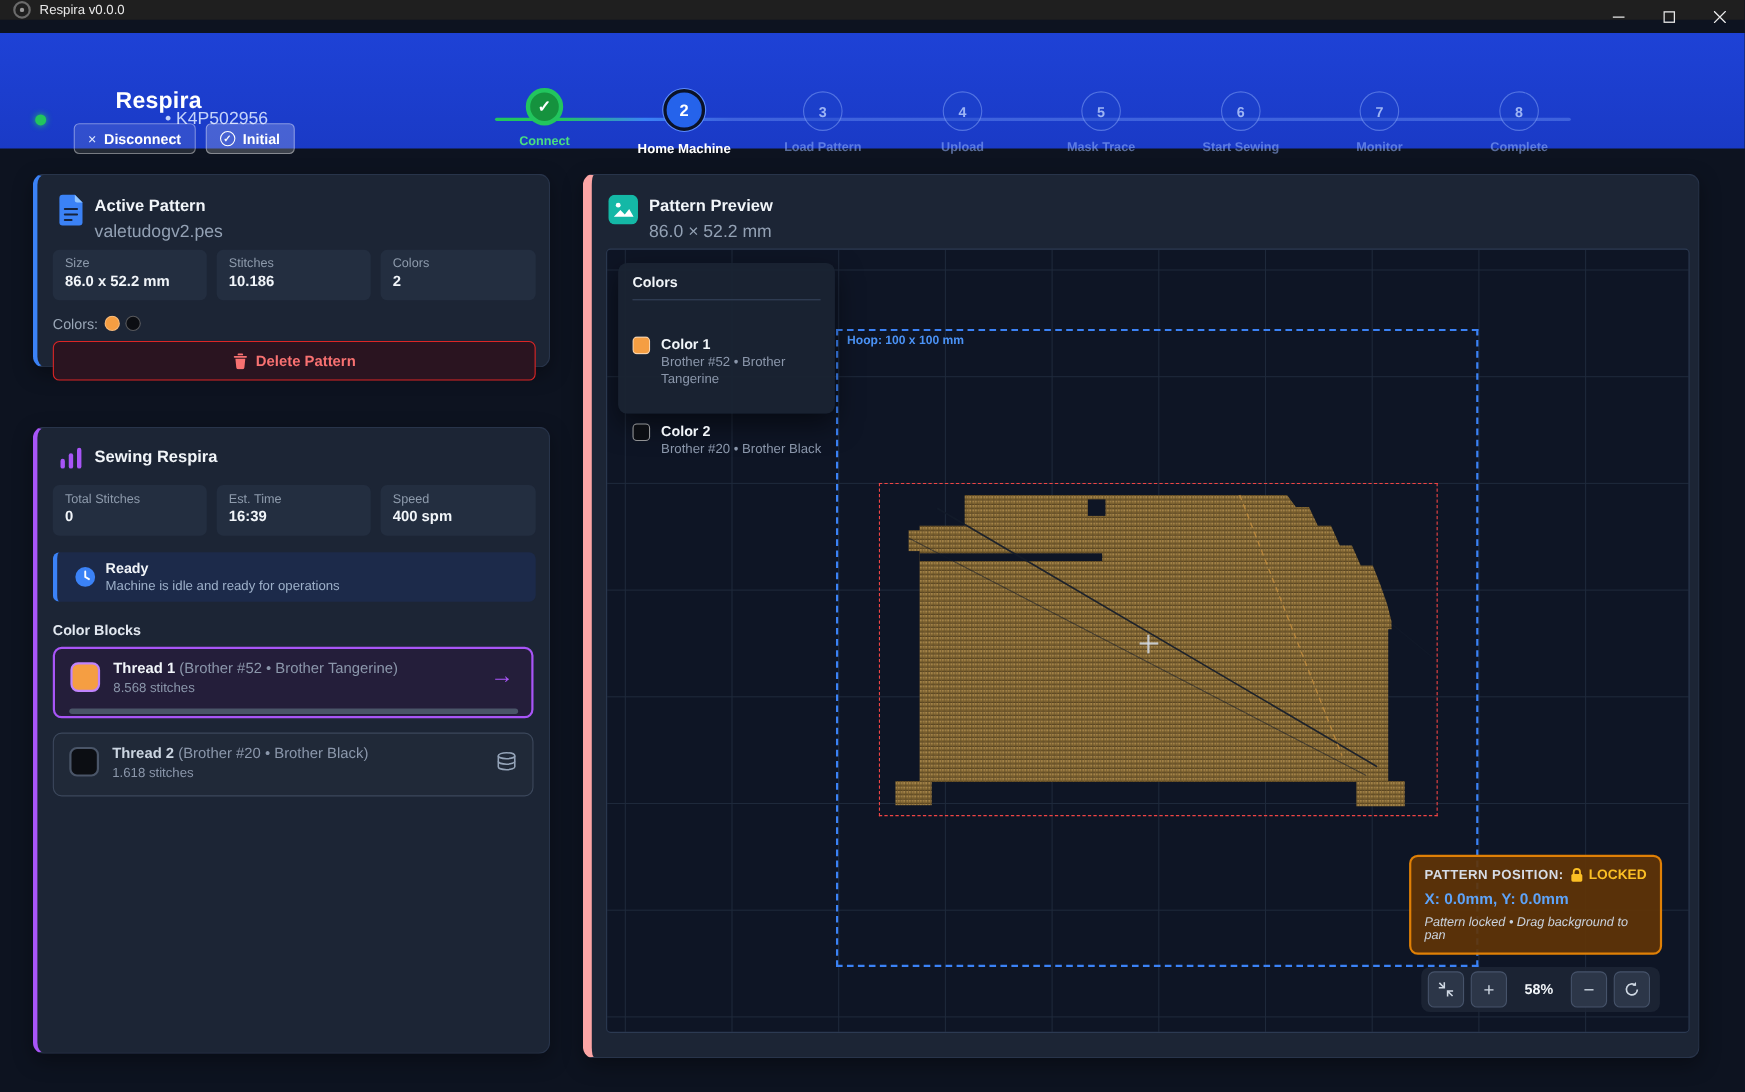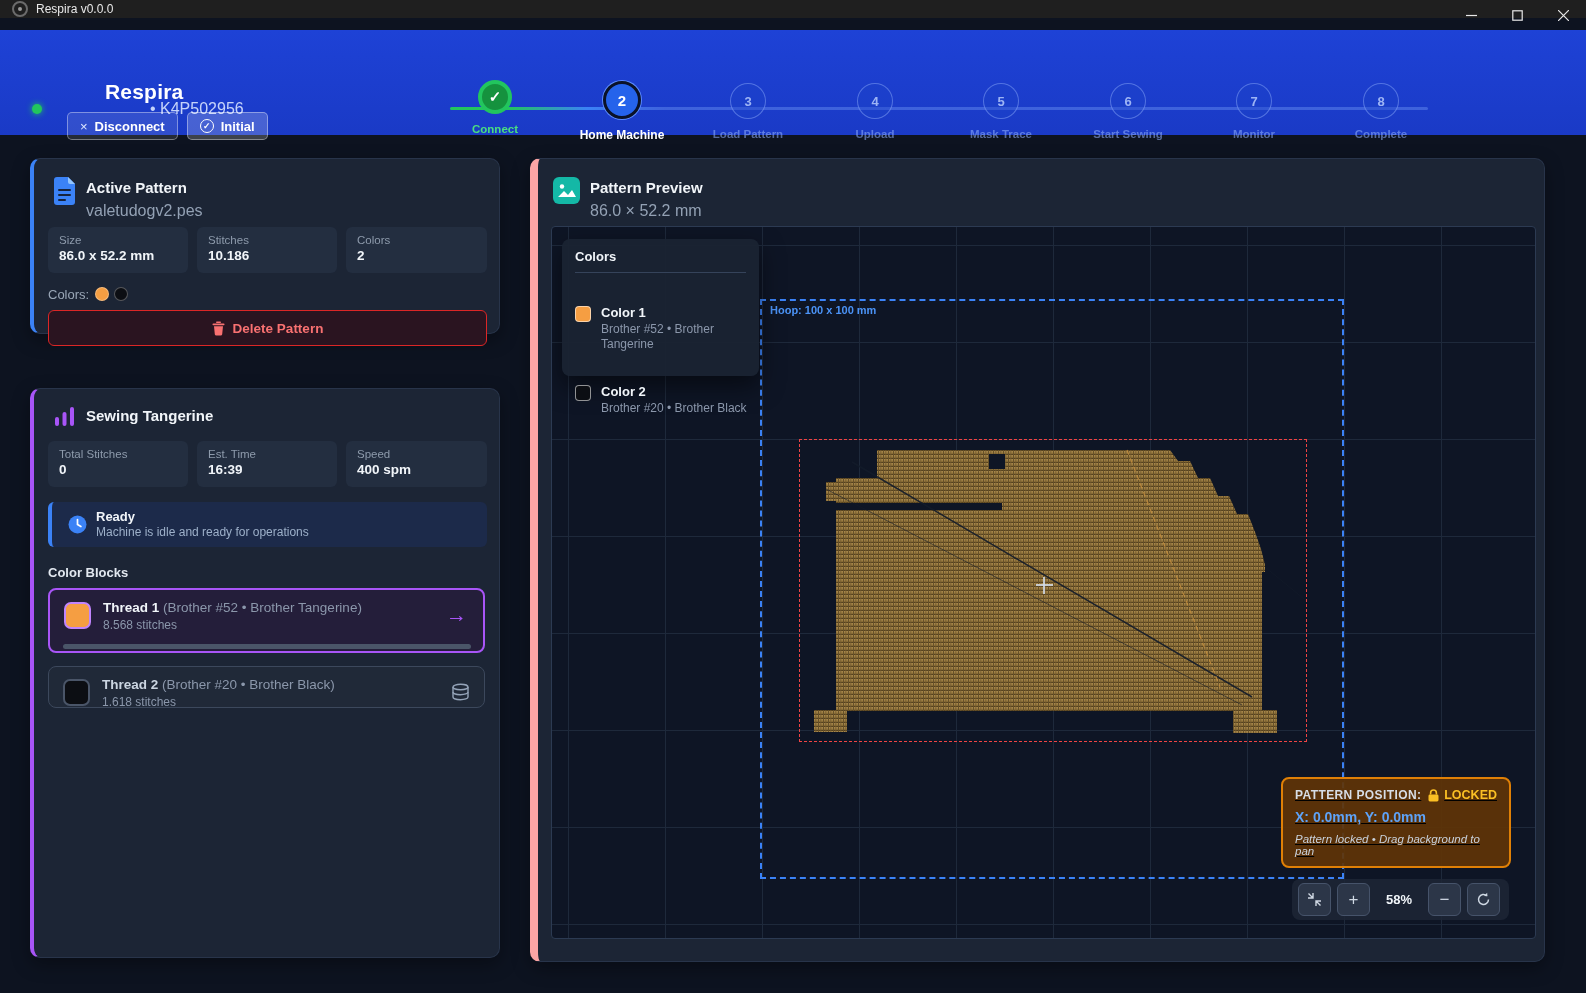--- a/index.html
+++ b/index.html
@@ -69,21 +69,21 @@
     gap:8px; color:#f87171; font-size:13.5px; font-weight:800; cursor:pointer; }
 
   .ready-box { position:absolute; left:14px; top:113px; width:439px; height:45px; background:#1c2a4a;
     border-radius:6px; border-left:4px solid #3b82f6; }
   .ready-title { position:absolute; left:44px; top:7px; color:#f1f5f9; font-size:13px; font-weight:800;text-align:right; }
   .ready-desc { position:absolute; left:44px; top:23px; color:#9db0c9; font-size:12px; }
 
   .cb-label { position:absolute; left:14px; top:176px; color:#e2e8f0; font-size:13px; font-weight:800; }
   .thread { position:absolute; left:14px; width:437px; border-radius:8px; cursor:pointer; }
   .thread.active { top:199px; height:65px; background:#241e3a; border:2px solid #a855f7; }
-  .thread.idle { top:277px; height:42px; background:#202938; border:1px solid #3c485c; }
+  .thread.idle { top:277px; height:58px; background:#202938; border:1px solid #3c485c; }
   .tswatch { position:absolute; left:14px; top:12px; width:27px; height:27px; border-radius:7px; }
   .tswatch.t1 { border:2px solid #c084fc; }
   .tswatch.t2 { border:2px solid #4a5568; }
   .tname { position:absolute; left:53px; top:10px; font-size:13.5px; color:#f1f5f9; white-space:nowrap; }
   .tname b { font-weight:800; }
   .tname .det { color:#8b97ab; font-weight:400; }
   .thread.idle .tname { color:#cbd5e1; }
   .tstitches { position:absolute; left:53px; top:28px; font-size:12px; color:#8b97ab; }
   .tarrow { position:absolute; right:16px; top:13px; color:#a855f7; font-size:21px; font-weight:700; }
   .ticon { position:absolute; right:14px; top:16px; }
@@ -106,21 +106,21 @@
     background:rgba(26,35,50,.96); border-radius:8px; box-shadow:0 10px 24px rgba(0,0,0,.5); padding:10px 13px; }
   .colors-panel .ttl { color:#f1f5f9; font-size:13px; font-weight:800; }
   .colors-panel hr { border:none; border-top:1px solid #35435a; margin:8px 0 9px 0; }
   .citem { position:relative; padding-left:26px; margin-bottom:9px; }
   .cswatch { position:absolute; left:0; top:1px; width:16px; height:16px; border-radius:4px;
     border:1px solid rgba(255,255,255,.55); }
   .cname { color:#f1f5f9; font-size:13px; font-weight:800;margin-top:32px; }
   .cdesc { color:#8b97ab; font-size:12px; line-height:1.25; margin-top:2px; width:150px; }
 
   .pos-overlay { position:absolute; left:729px; top:550px; width:230px; height:91px;
-    background:rgba(95,52,6,.92); border:2px solid #e08006; border-radius:8px; padding:9px 12px;text-decoration:underline; }
+    background:rgba(95,52,6,.92); border:2px solid #e08006; border-radius:8px; padding:9px 12px; }
   .pos-row1 { display:flex; align-items:center; justify-content:space-between; }
   .pos-lbl { color:#d7dde6; font-size:12px; font-weight:800; letter-spacing:.4px; }
   .pos-locked { display:flex; align-items:center; gap:5px; color:#fbbf24; font-size:12.5px; font-weight:800; }
   .pos-xy { color:#5ea3f8; font-size:14px; font-weight:800; margin-top:7px; }
   .pos-hint { color:#c9d2dd; font-size:11.5px; font-style:italic; margin-top:8px; }
 
   .zoombar { position:absolute; left:740px; top:652px; width:217px; height:41px;
     background:rgba(29,38,54,.85); border-radius:8px; display:flex; align-items:center; gap:6px; padding:0 6px; }
   .zbtn { width:33px; height:33px; background:#2c3648; border:1px solid #46536a; border-radius:6px;
     color:#cfd8e3; display:flex; align-items:center; justify-content:center; font-size:17px; cursor:pointer; }
@@ -243,21 +243,21 @@
     <span>Delete Pattern</span>
   </div>
 </div>
 
 <div class="card purple" style="left:30px; top:388px; width:470px; height:570px;">
   <svg style="position:absolute;left:20px;top:16px" width="22" height="22" viewBox="0 0 22 22">
     <rect x="1" y="12" width="4" height="9" rx="2" fill="#a855f7"></rect>
     <rect x="8.5" y="7" width="4" height="14" rx="2" fill="#a855f7"></rect>
     <rect x="16" y="2" width="4" height="19" rx="2" fill="#a855f7"></rect>
   </svg>
-  <div class="card-title" style="left:52px; top:18px">Sewing Tangerine</div>
+  <div class="card-title" style="left:52px; top:18px">Sewing Respira</div>
 
   <div class="statbox" style="left:14px; top:52px; width:140px">
     <div class="lbl">Total Stitches</div>
     <div class="val">0</div>
   </div>
   <div class="statbox" style="left:163px; top:52px; width:140px">
     <div class="lbl">Est. Time</div>
     <div class="val">16:39</div>
   </div>
   <div class="statbox" style="left:312px; top:52px; width:141px">

